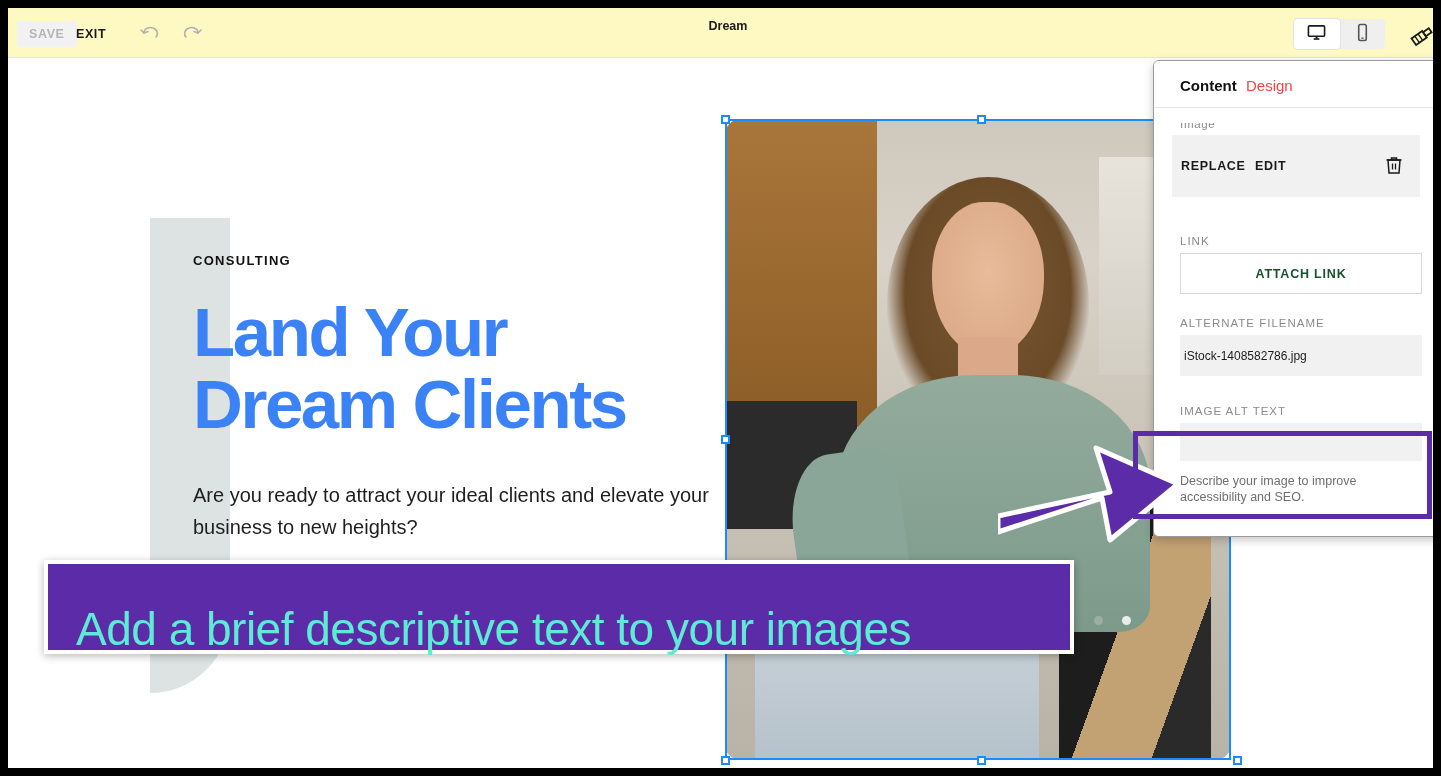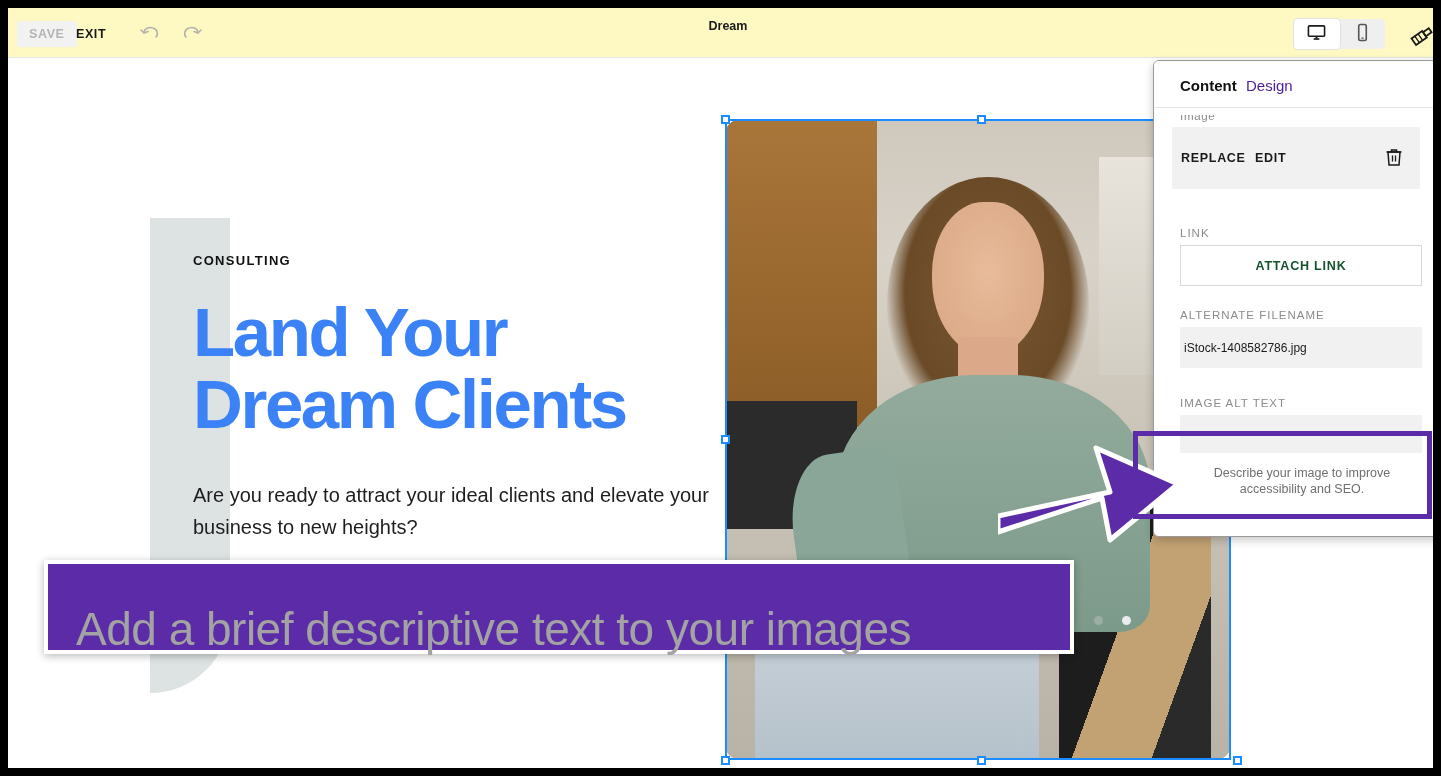--- a/index.html
+++ b/index.html
@@ -200,28 +200,27 @@
     position: absolute; left: 0; top: 0;
     width: 298px; height: 47px;
     background: #ffffff;
     border-bottom: 1px solid #e4e4e4;
   }
   .p-tab {
     position: absolute; top: 16px;
     font-size: 15px;
   }
   .p-tab.active { left: 26px; color: #111; font-weight: bold; }
-  .p-tab.idle   { left: 92px; color: #4c1d95; text-align: right; }
+  .p-tab.idle   { left: 92px; color: #ef4444; text-align: right; }
 
   .panel-body {
-    position: absolute; left: 0; top: 54px;
+    position: absolute; left: 0; top: 62px;
     width: 272px; height: 428px;
     overflow: hidden;
     background: #ffffff;
-    text-align: center;
   }
 
   .cut-label {
     position: absolute; left: 26px; top: -5px;
     font-size: 11.5px; color: #8b8b8b; letter-spacing: .7px;
   }
   .img-row {
     position: absolute; left: 18px; top: 12px;
     width: 248px; height: 62px;
     background: #f1f1f1;
@@ -299,21 +298,21 @@
     position: absolute; left: 36px; top: 552px;
     width: 1030px; height: 94px;
     background: #5b2ba8;
     border: 4px solid #ffffff;
     box-shadow: 0 2px 8px rgba(0,0,0,.28);
     display: flex; align-items: center;
     padding-left: 28px;
     z-index: 40;
   }
   .callout-text {
-    color: #a3a3a3;
+    color: #5eead4;
     font-size: 46px;
     letter-spacing: -.5px;
     line-height: 52px;
     margin-top: 44px;
   }
   .arrow-svg {
     position: absolute; left: 990px; top: 420px;
     width: 250px; height: 160px;
     z-index: 39;
     pointer-events: none;

